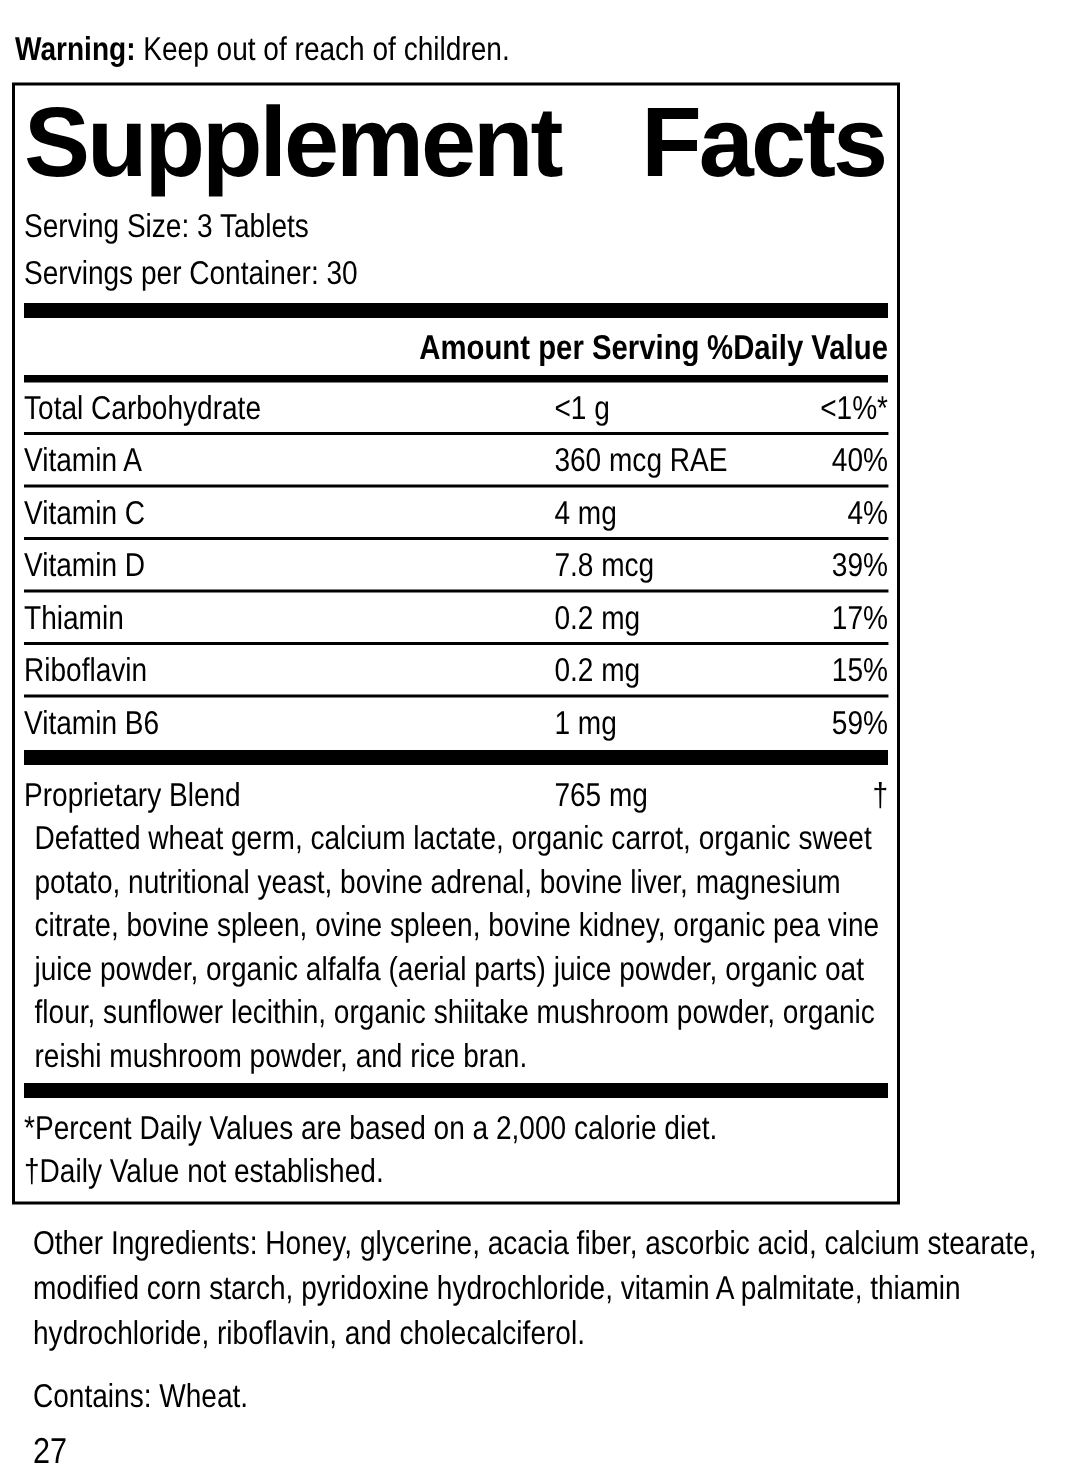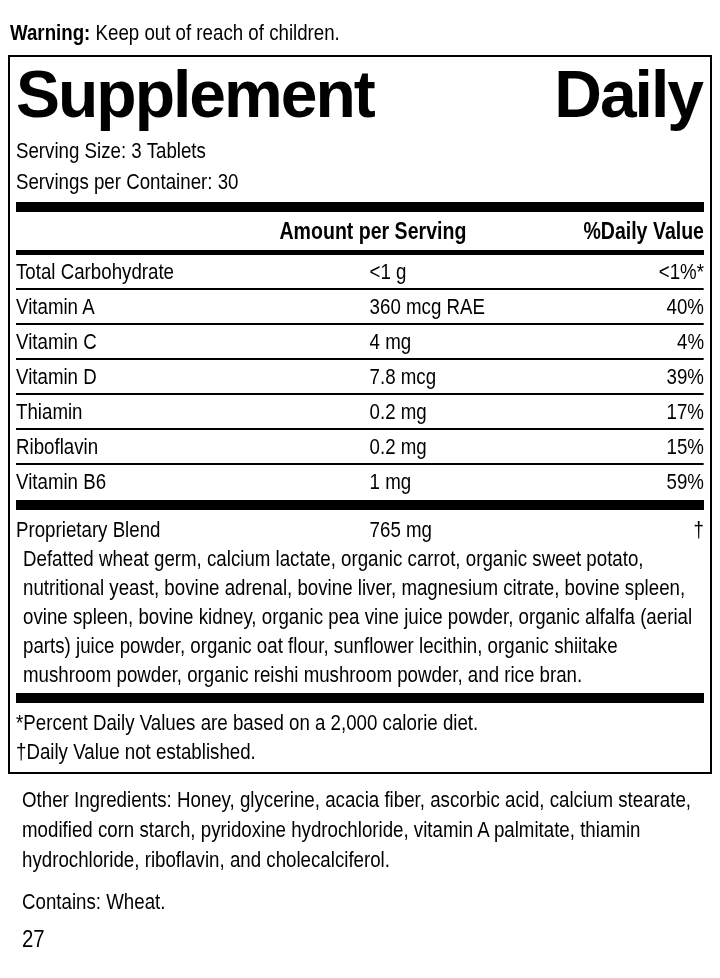--- a/index.html
+++ b/index.html
@@ -27,21 +27,21 @@
   .warning-line {
     font-size: 22px;
     line-height: 26px;
     margin: 0 0 9px 2px;
     white-space: nowrap;
   }
   .warning-label { font-weight: bold; }
 
   .panel {
     box-sizing: border-box;
-    width: 704px;
+    width: 592px;
     border: 2px solid #000;
     padding: 2px 6px 6px 6px;
     background: #fff;
   }
 
   .title-row {
     display: flex;
     justify-content: space-between;
     align-items: baseline;
     font-size: 66px;
@@ -113,21 +113,21 @@
 <div class="page">
 
   <div class="warning-line cond">
     <span class="warning-label">Warning:</span><span> Keep out of reach of children.</span>
   </div>
 
   <div class="panel">
 
     <div class="title-row">
       <span>Supplement</span>
-      <span>Daily</span>
+      <span>Facts</span>
     </div>
 
     <div class="serving-info cond">
       <div>Serving Size: 3 Tablets</div>
       <div>Servings per Container: 30</div>
     </div>
 
     <div class="bar thick"></div>
 
     <div class="header-row cond">

